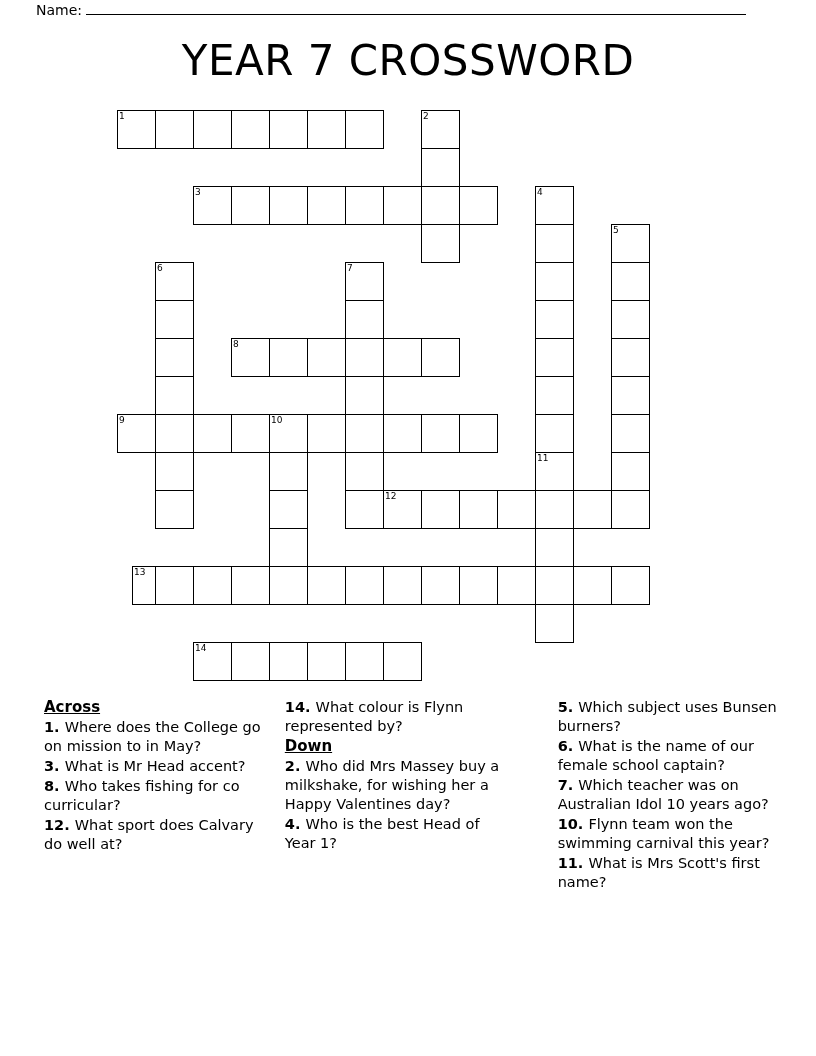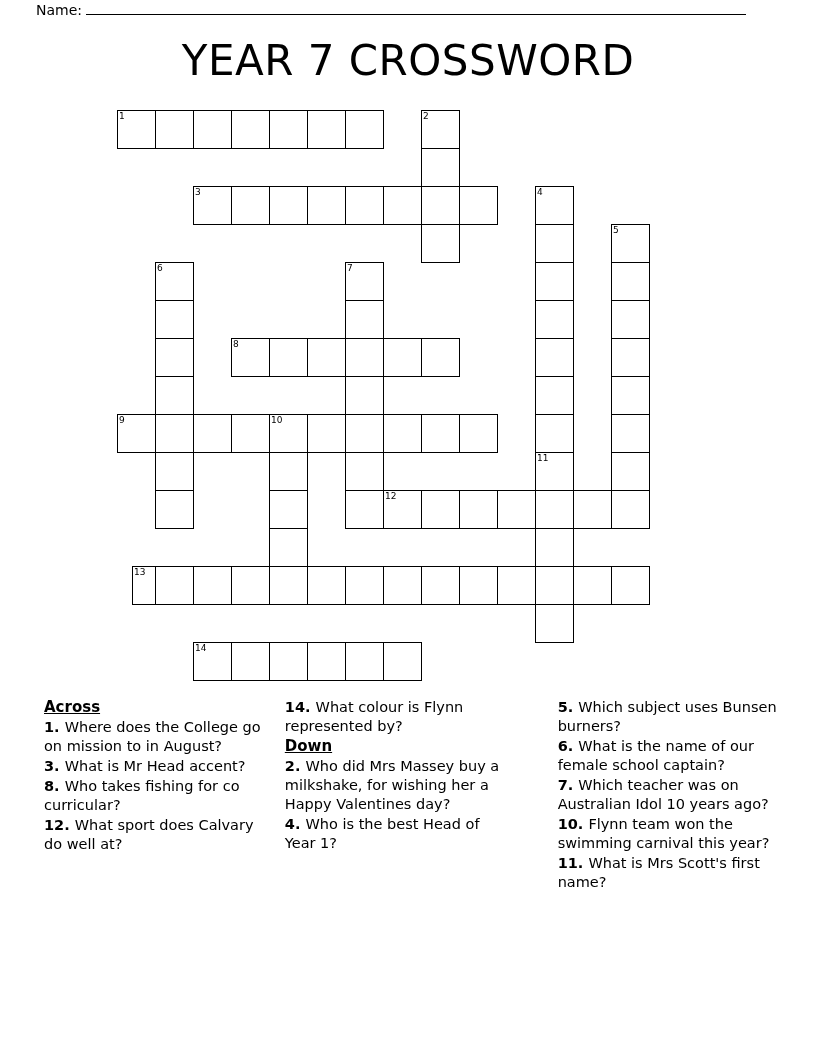--- a/index.html
+++ b/index.html
@@ -237,21 +237,21 @@
       <div class="cell" style="left: 114px; top: 532px;"></div>
       <div class="cell" style="left: 152px; top: 532px;"></div>
       <div class="cell" style="left: 190px; top: 532px;"></div>
       <div class="cell" style="left: 228px; top: 532px;"></div>
       <div class="cell" style="left: 266px; top: 532px;"></div>
     </div>
 
   <div class="clues">
     <div class="clue-col left" id="col-left">
         <div class="clue-heading">Across</div>
-        <div class="clue"><b>1. </b><span>Where does the College go on mission to in August?</span></div>
+        <div class="clue"><b>1. </b><span>Where does the College go on mission to in May?</span></div>
         <div class="clue"><b>3. </b><span>What is Mr Head accent?</span></div>
         <div class="clue"><b>8. </b><span>Who takes fishing for co curricular?</span></div>
         <div class="clue"><b>12. </b><span>What sport does Calvary do well at?</span></div>
       </div>
     <div class="clue-col mid" id="col-mid">
         <div class="clue"><b>14. </b><span>What colour is Flynn represented by?</span></div>
         <div class="clue-heading">Down</div>
         <div class="clue"><b>2. </b><span>Who did Mrs Massey buy a milkshake, for wishing her a Happy Valentines day?</span></div>
         <div class="clue"><b>4. </b><span>Who is the best Head of Year 1?</span></div>
       </div>

